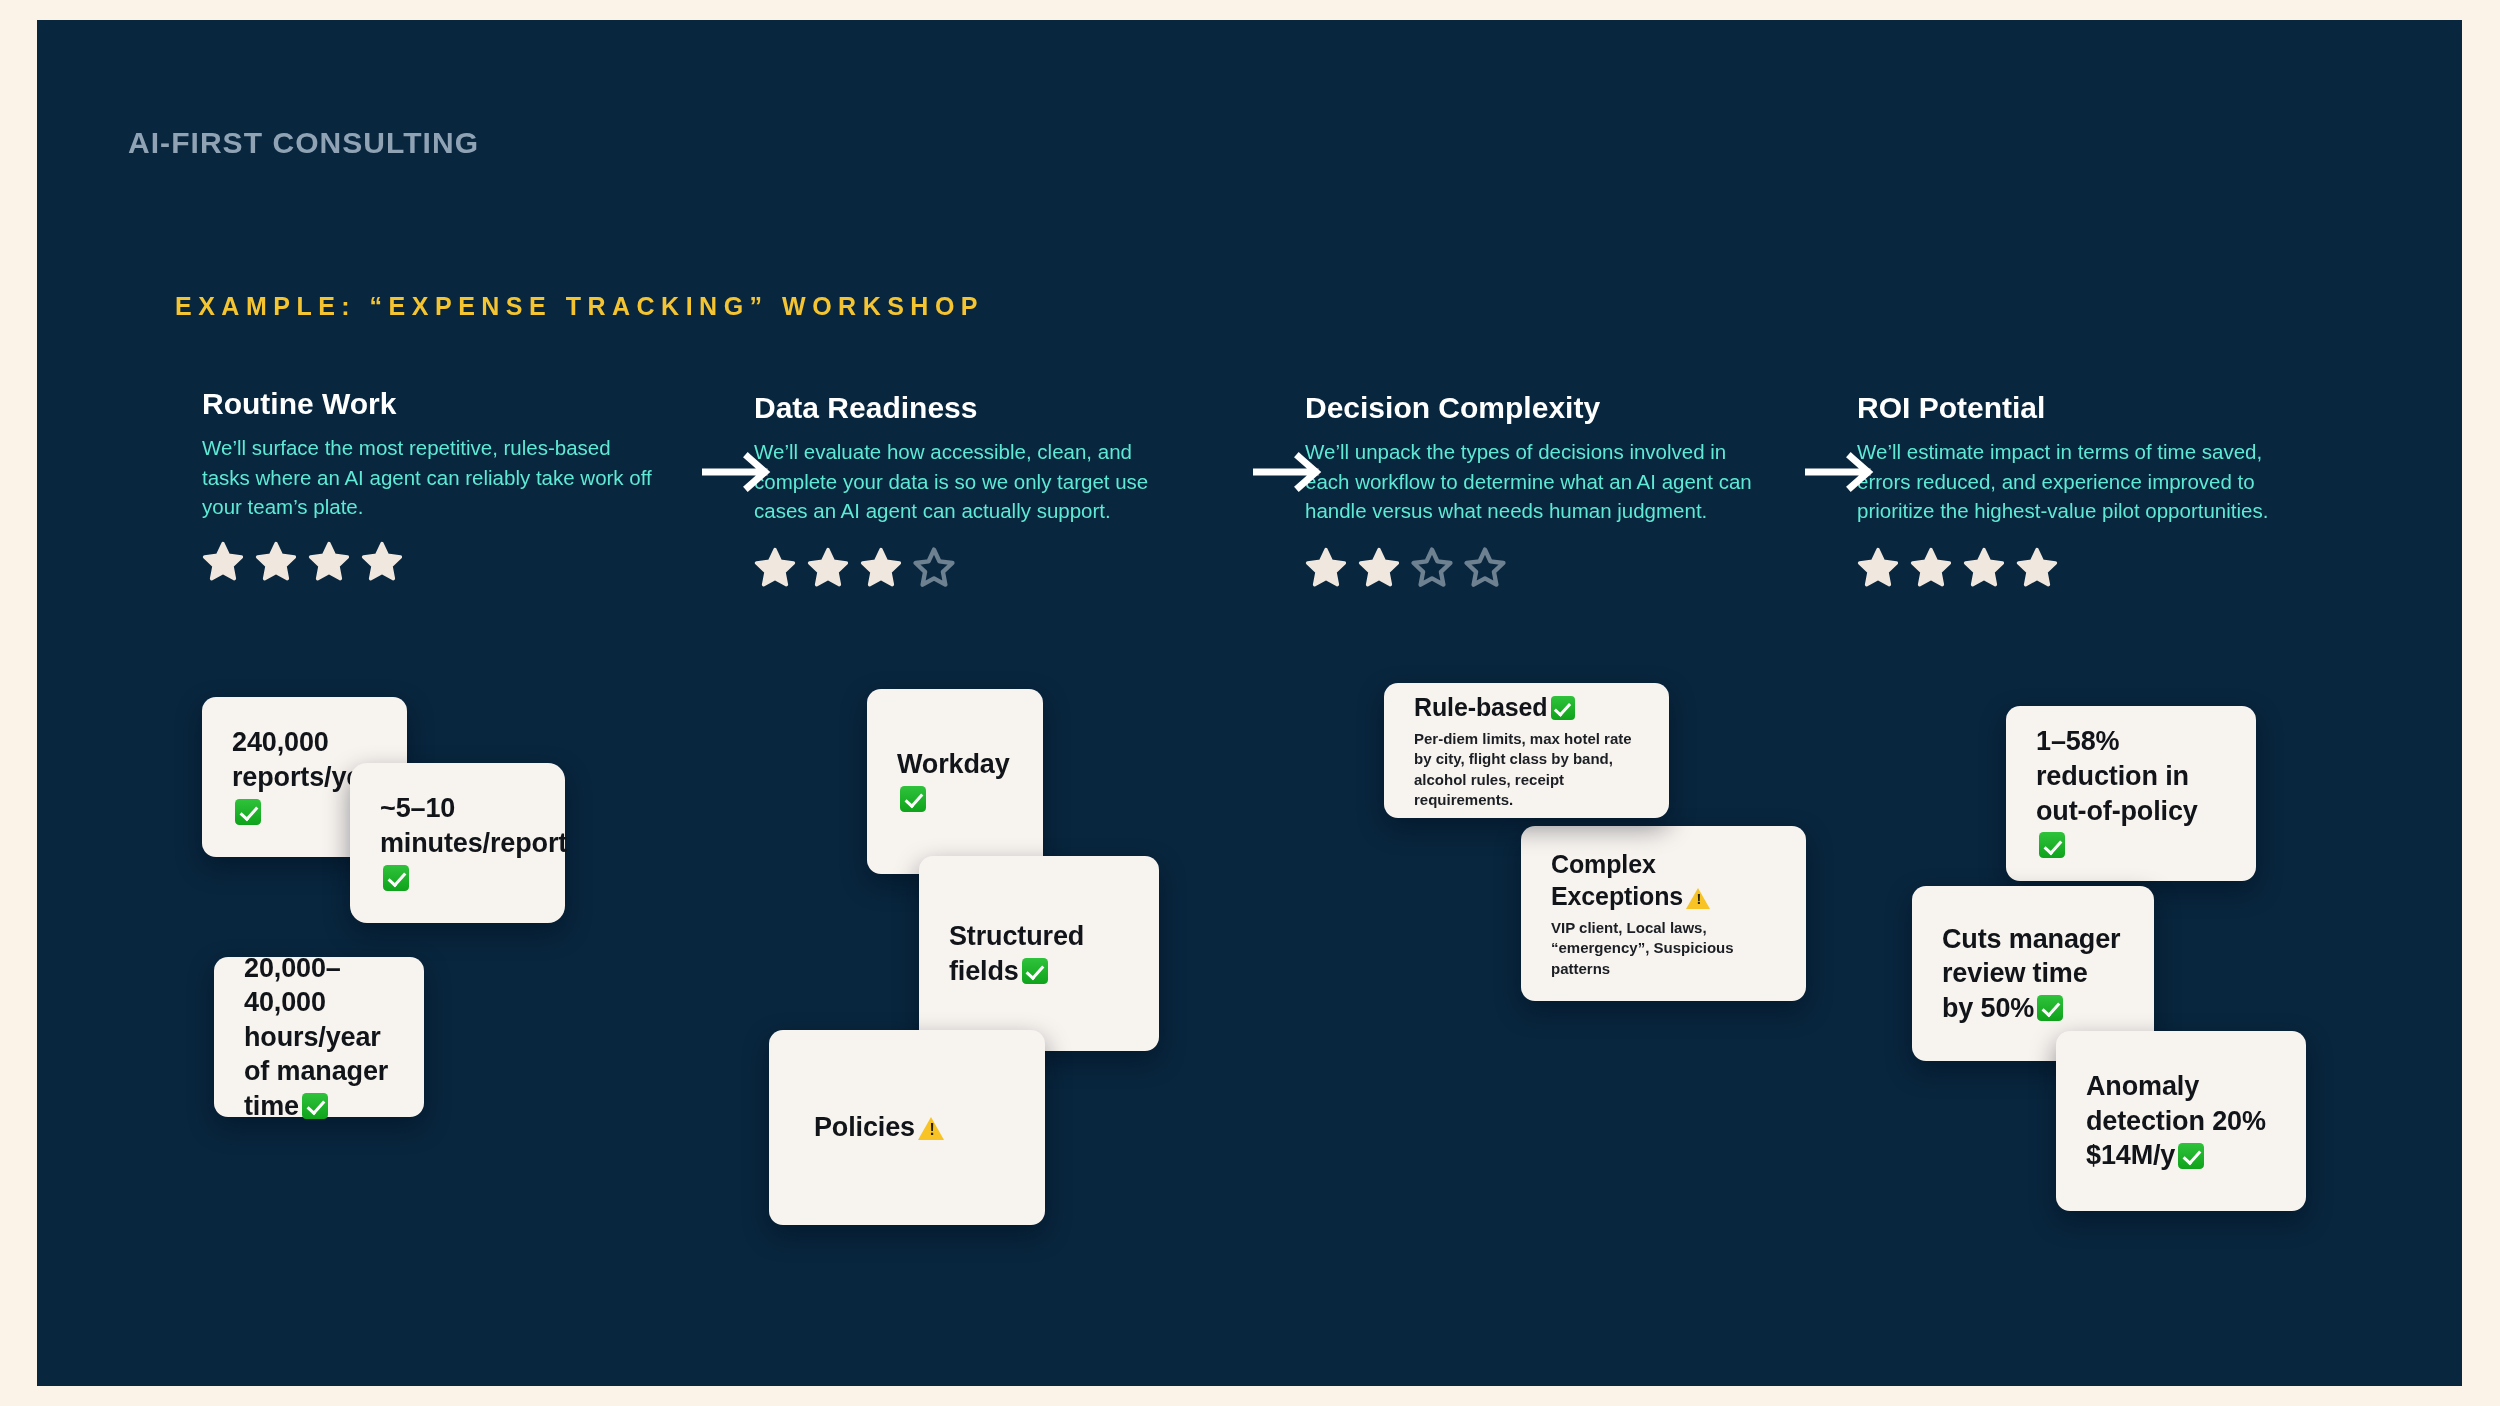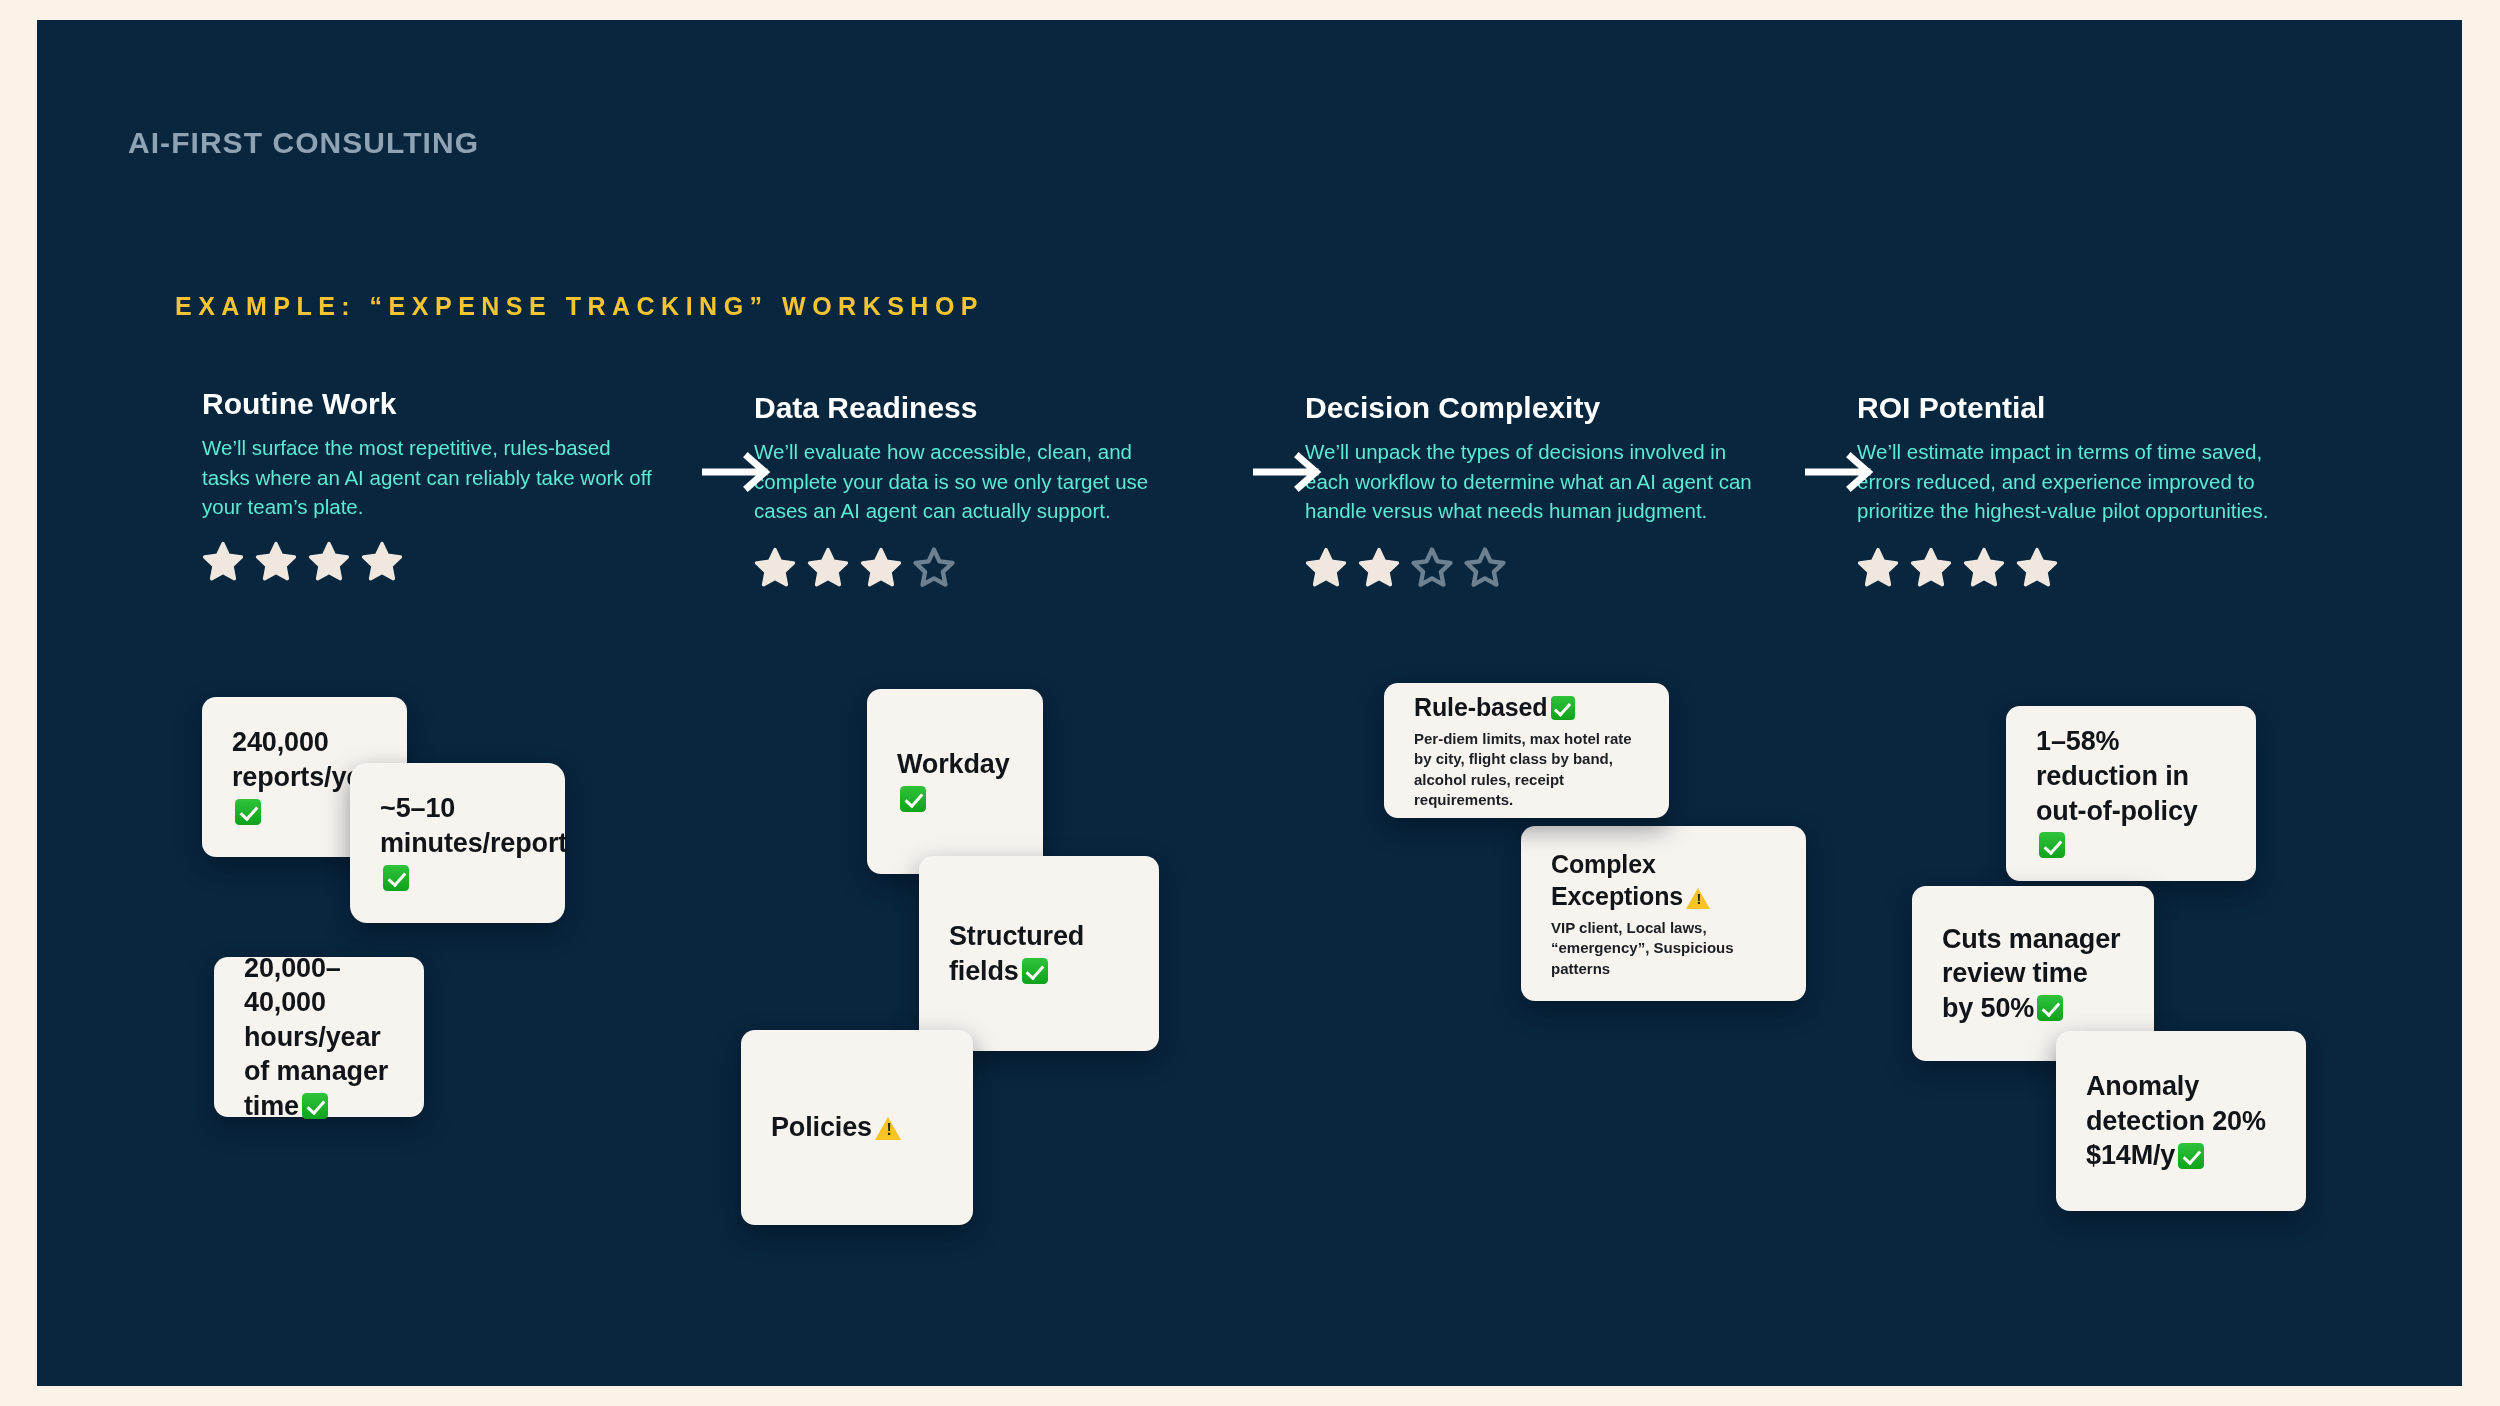--- a/index.html
+++ b/index.html
@@ -361,21 +361,21 @@
       <div class="card" style="left:830px; top:303px; width:176px; height:185px;">
         <div class="card-inner">
           <div class="card-title"><span>Workday</span><span class="badge check"></span></div>
         </div>
       </div>
       <div class="card" style="left:882px; top:470px; width:240px; height:195px;">
         <div class="card-inner">
           <div class="card-title"><span>Structured fields</span><span class="badge check"></span></div>
         </div>
       </div>
-      <div class="card" style="left:704px; top:644px; width:232px; height:195px;">
+      <div class="card" style="left:732px; top:644px; width:276px; height:195px;padding-left:15px;">
         <div class="card-inner">
           <div class="card-title"><span>Policies</span><span class="badge warn"></span></div>
         </div>
       </div>
 
       <div class="card" style="left:1484px; top:440px; width:285px; height:175px; justify-content:center;">
         <div class="card-inner">
           <div class="card-title small"><span>Complex Exceptions</span><span class="badge warn"></span></div>
           <div class="card-sub">VIP client, Local laws, “emergency”, Suspicious patterns</div>
         </div>

